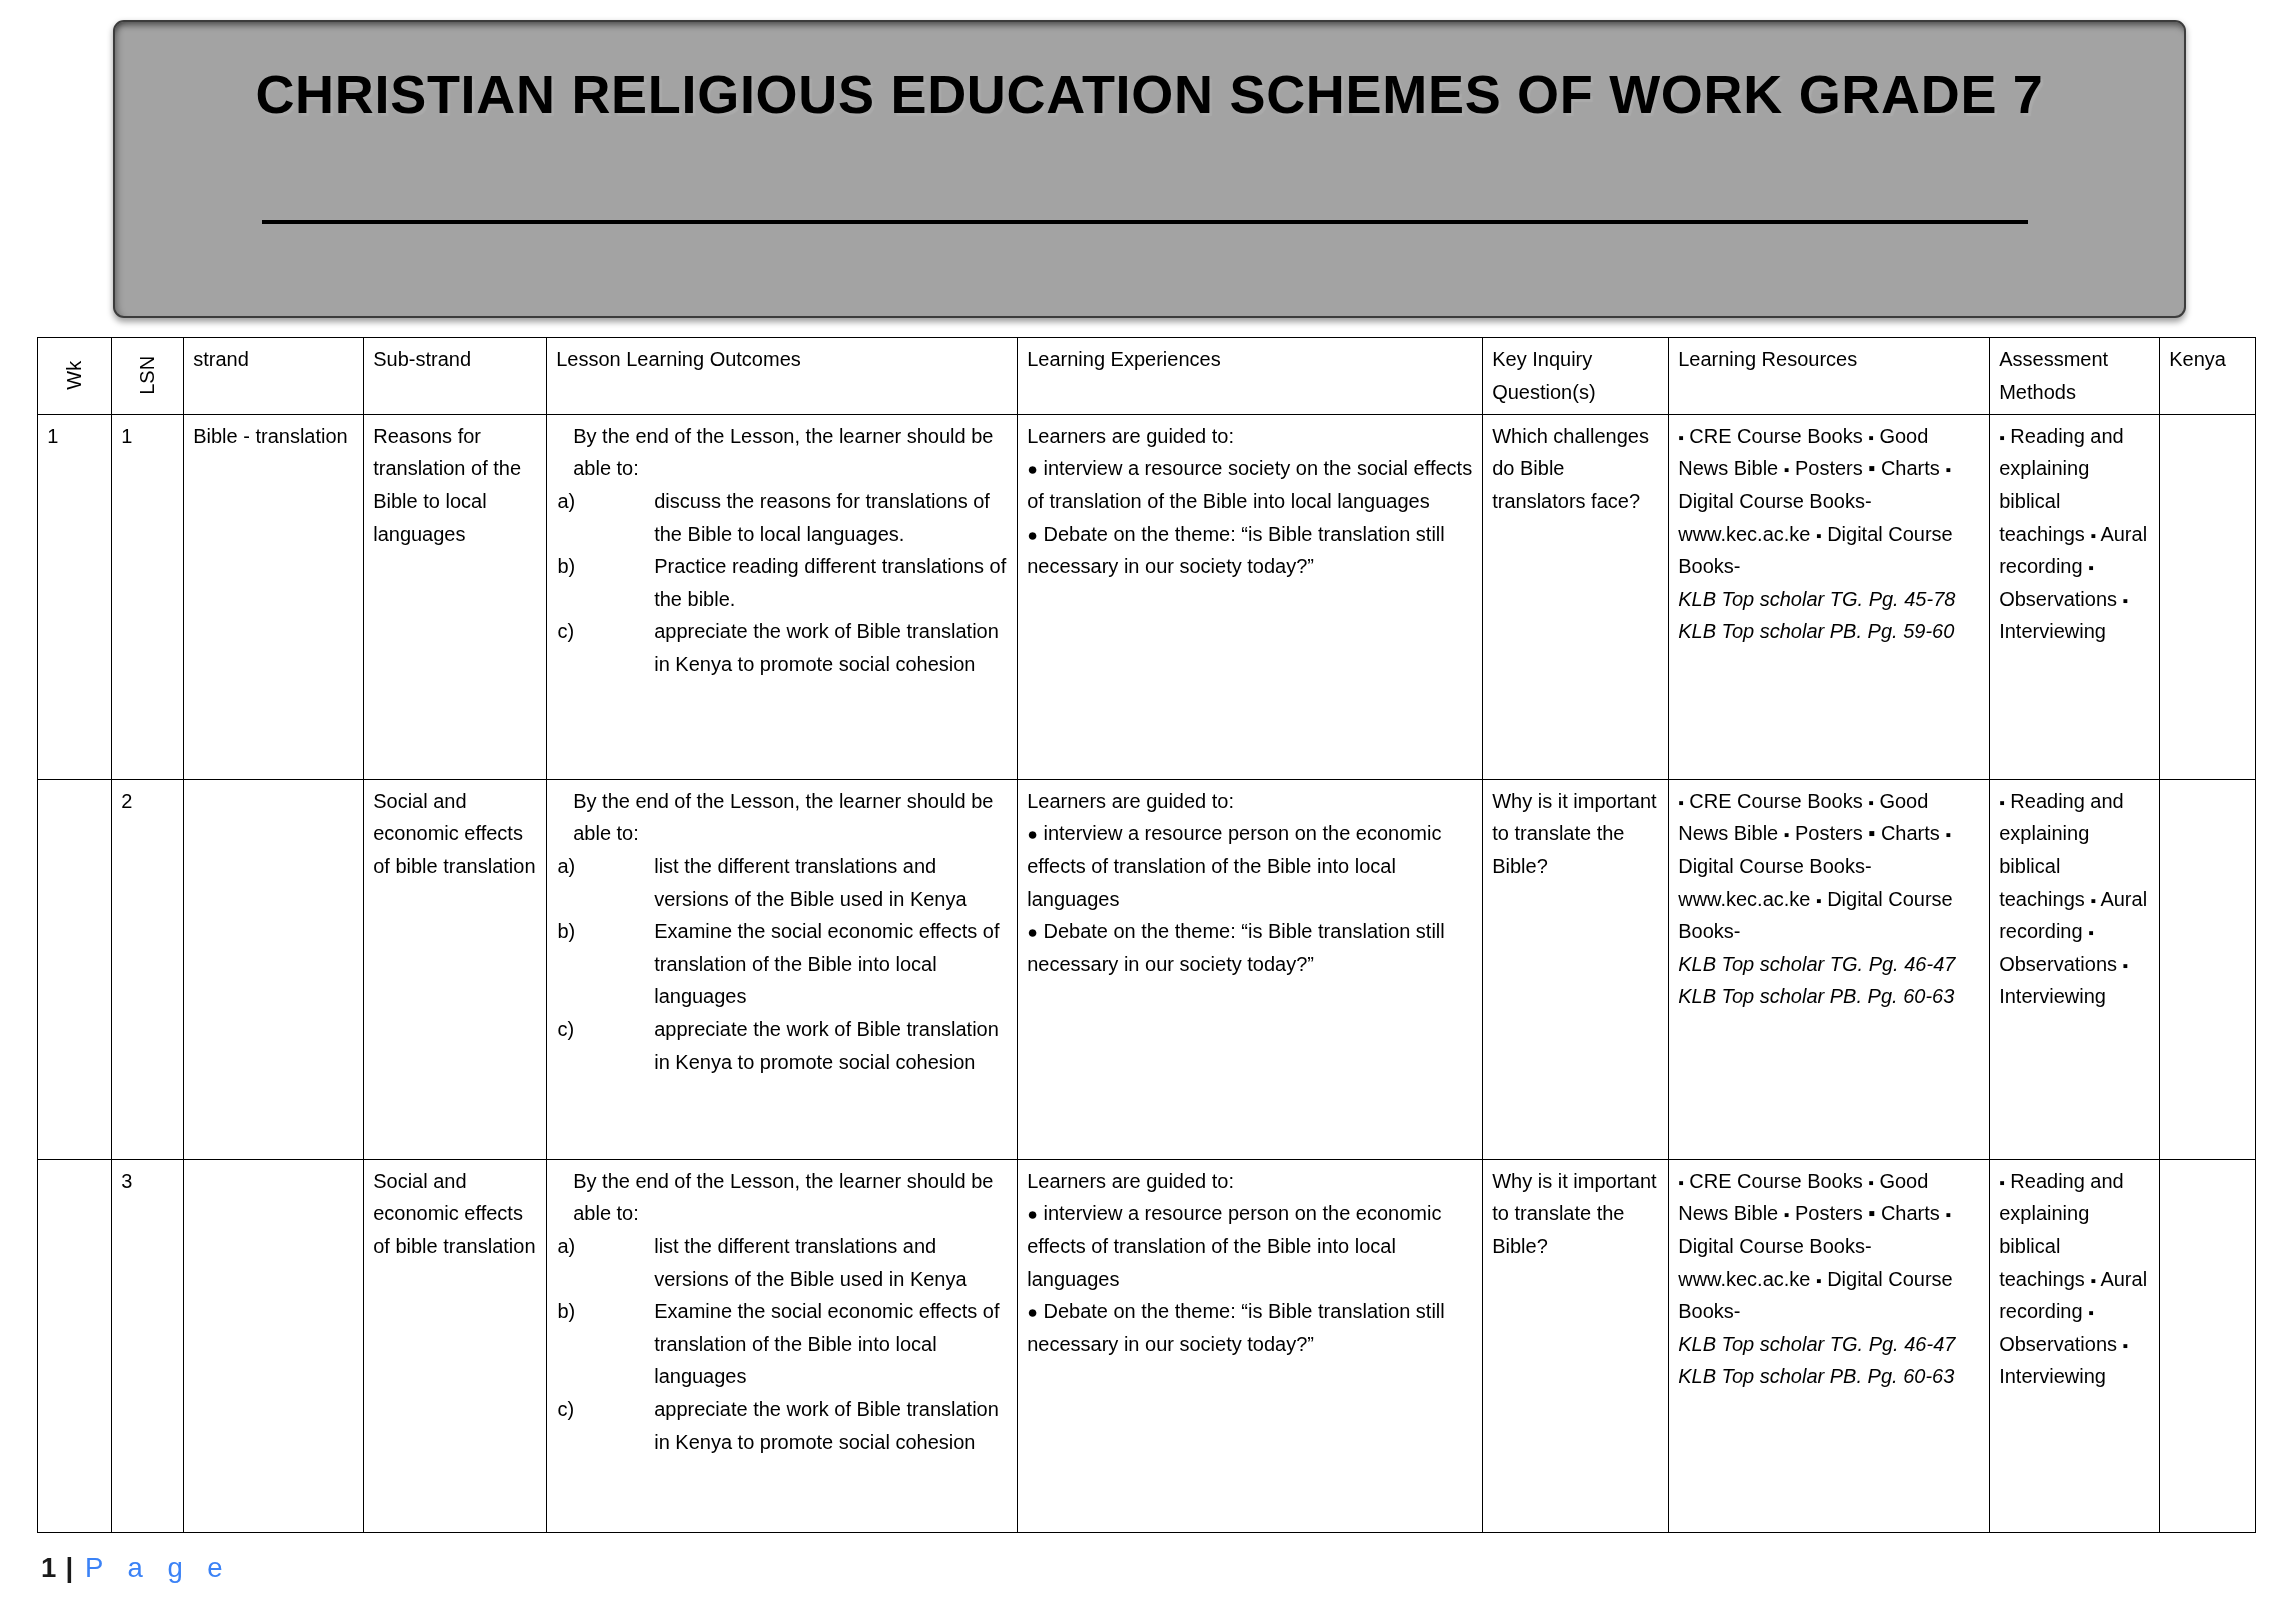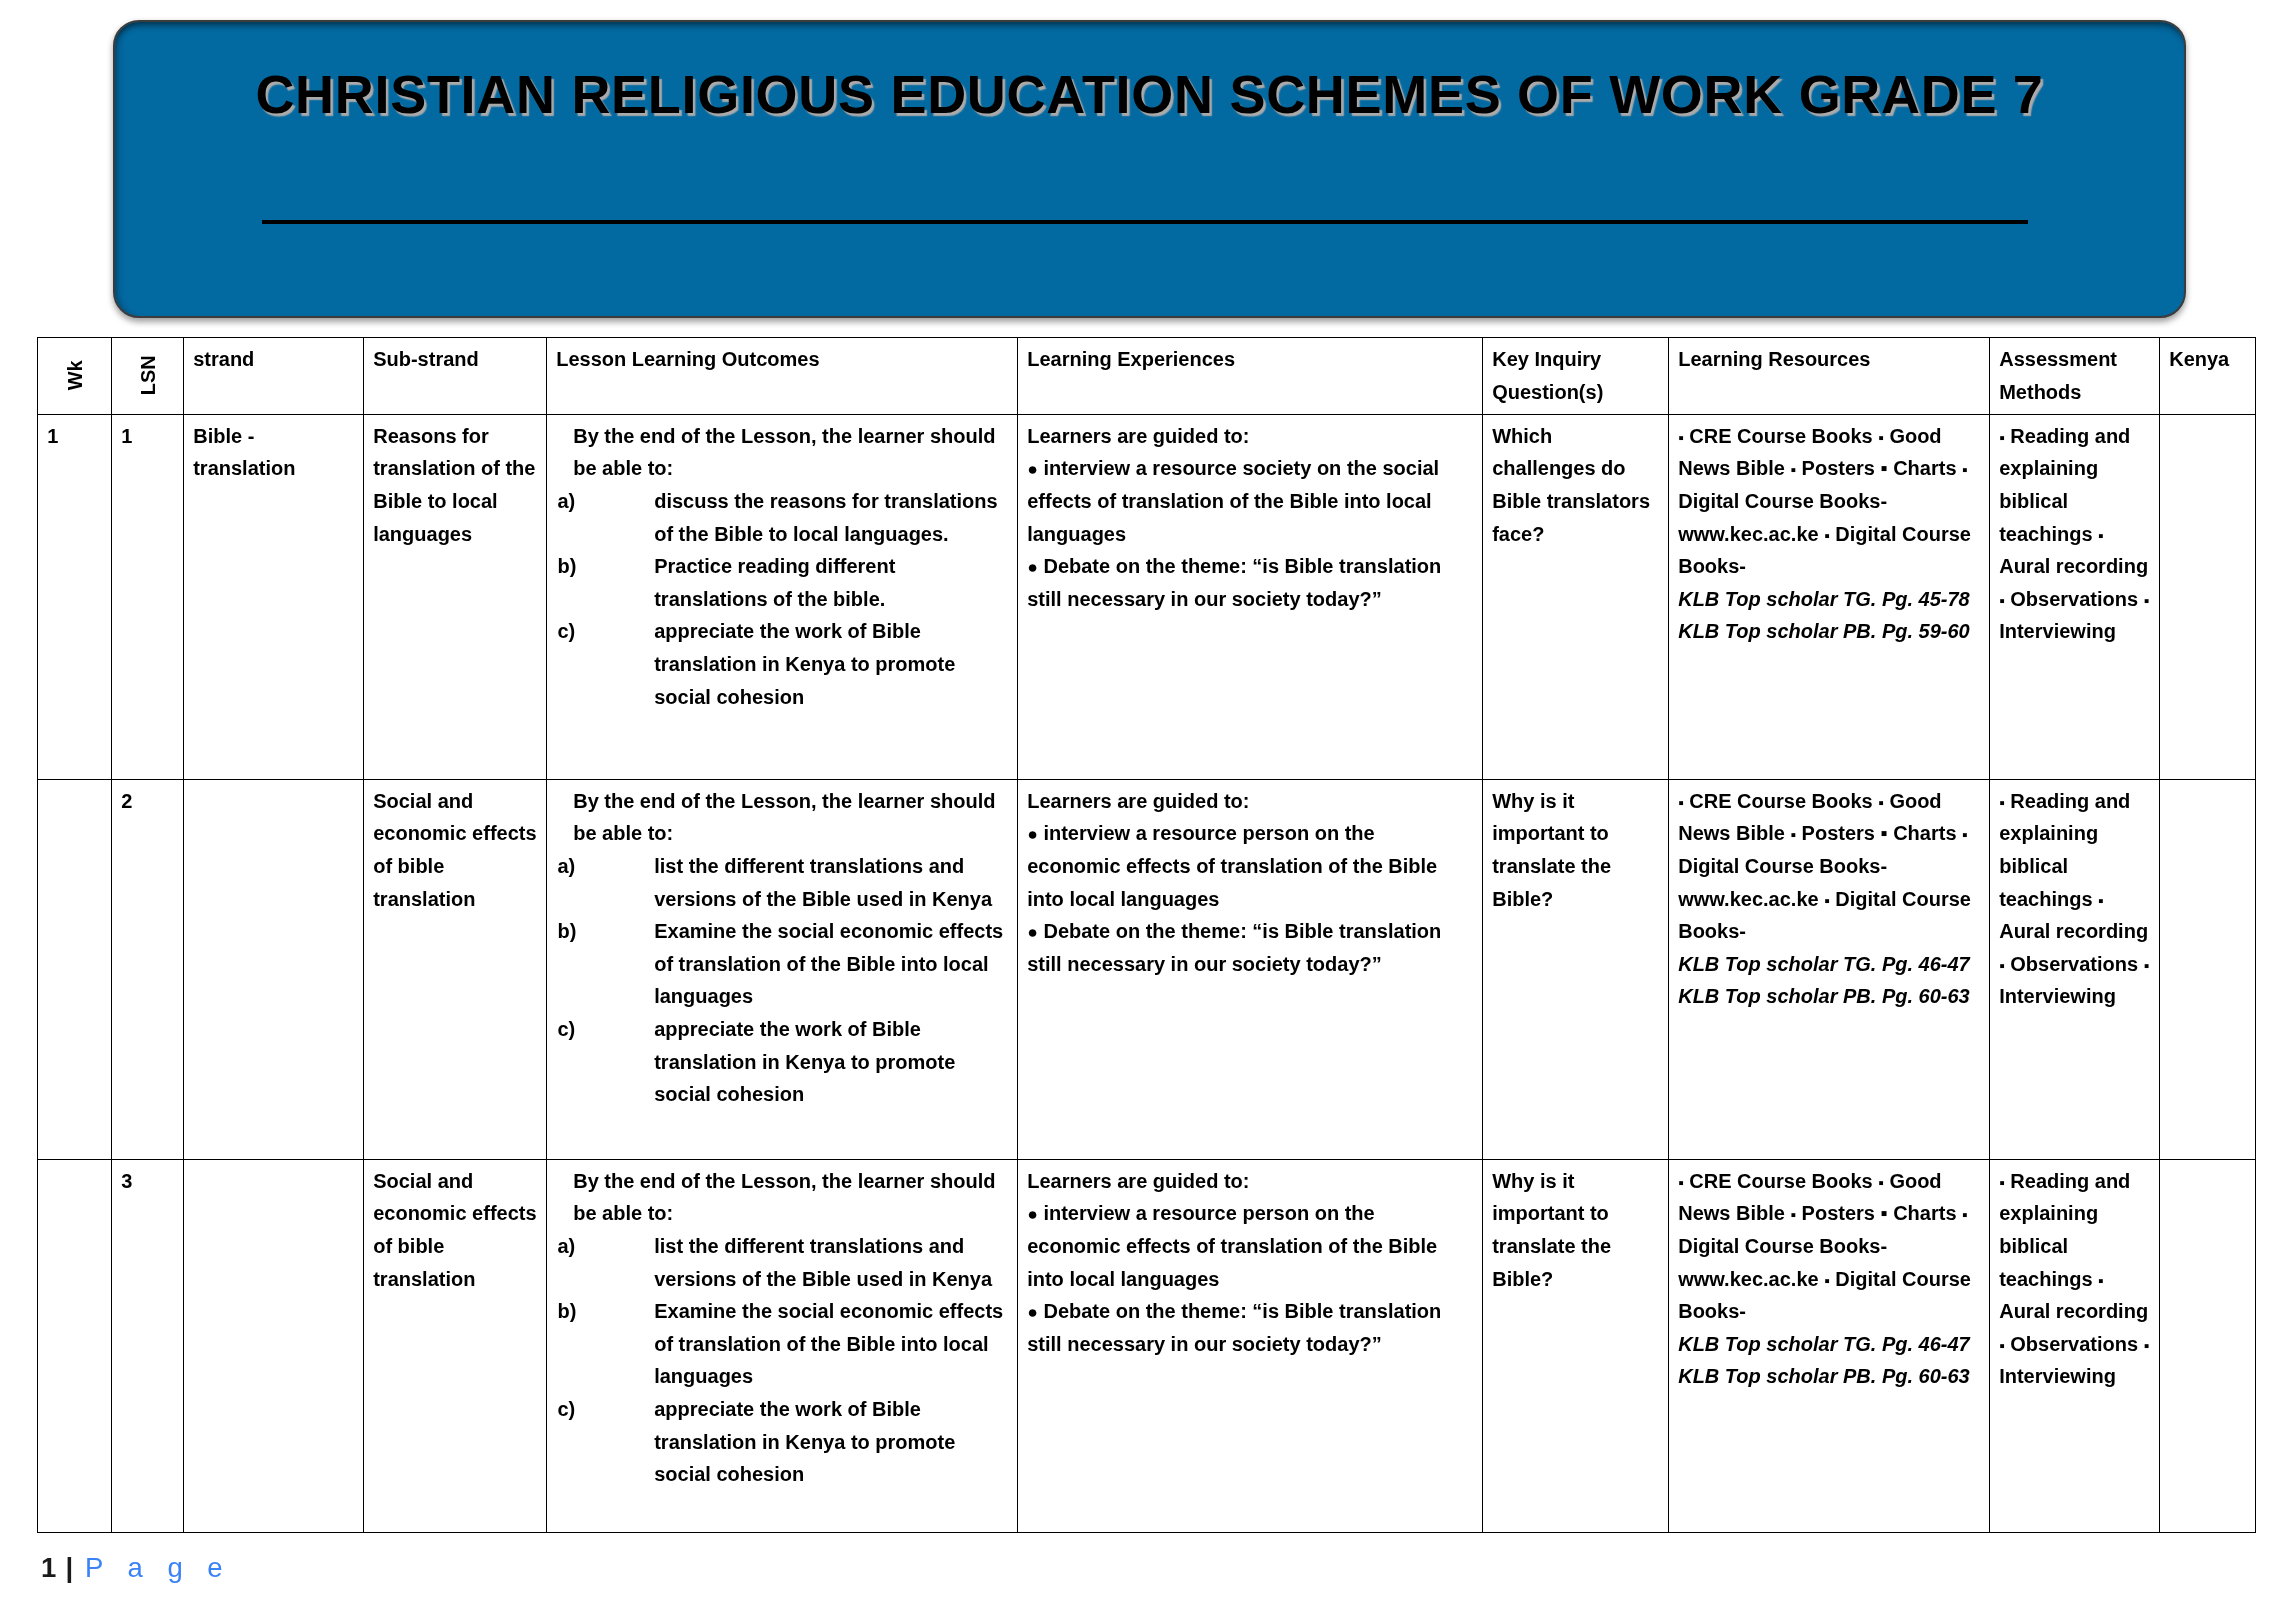--- a/index.html
+++ b/index.html
@@ -4,22 +4,22 @@
 <style>
   html,body { margin:0; padding:0; background:#e8e8e8; }
   .page {
     position:relative; width:2295px; height:1623px; background:#ffffff;
     font-family:"Liberation Sans", sans-serif; color:#000; overflow:hidden;
   }
 
   
   .header-box {
     position:absolute; left:113px; top:19.6px; width:2069px; height:294px;
-    background:#0369a1;
-    border:2px solid #3c3c3c; border-radius:26px;
+    background:#a3a3a3;
+    border:2px solid #3c3c3c; border-radius:11px;
     box-shadow: 0 3.3px 5.9px rgba(0,0,0,0.38),
                 inset 0 7.9px 6.5px -4.6px rgba(0,0,0,0.50),
                 inset 7.9px 0 7.9px -5.9px rgba(0,0,0,0.35);
   }
   .doc-title {
     position:absolute; left:0; right:0; top:41px;
     text-align:center; font-weight:bold; font-size:54px; letter-spacing:0.7px;
     text-shadow:2.6px 2.6px 1.3px #ababab;
     white-space:nowrap;
   }
@@ -40,21 +40,21 @@
   .lbl-term, .lbl-year { margin-left:22px; }
 
   
   table.scheme {
     position:absolute; left:37px; top:337px; width:2218px;
     border-collapse:collapse; table-layout:fixed;
   }
   table.scheme td, table.scheme th {
     border:1.6px solid #000; vertical-align:top;
     padding:5.2px 9.2px; font-size:20px; line-height:1.63;
-    text-align:left; font-weight:bold; word-wrap:break-word;
+    text-align:left; font-weight:normal; word-wrap:break-word;
   }
   thead th {
     font-weight:bold; text-align:center; font-size:21px;
     padding-top:7.9px; vertical-align:top;
   }
   th.vert { position:relative; }
   th.vert .vwrap {
     position:absolute; inset:0; display:flex;
     align-items:center; justify-content:center;
   }

